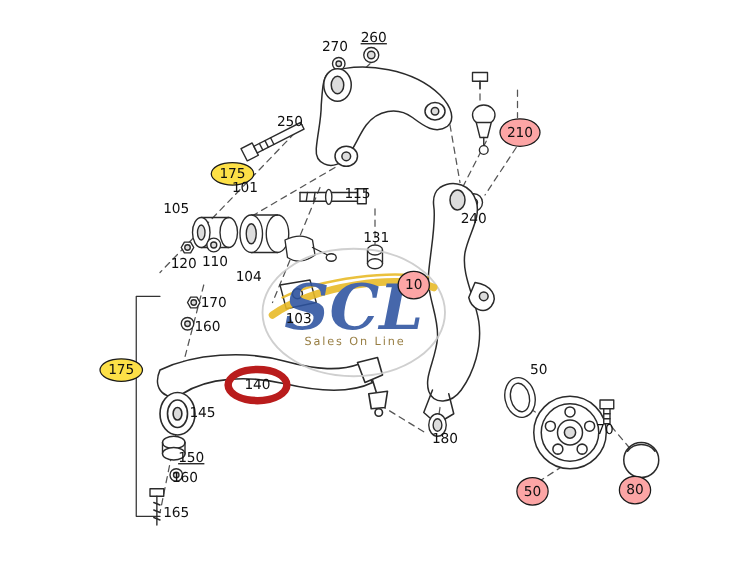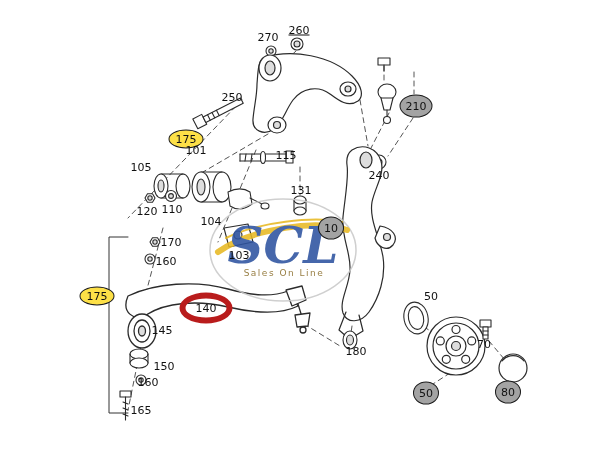--- a/index.html
+++ b/index.html
@@ -7,21 +7,21 @@
     position:relative; width:600px; height:450px; background:#ffffff;
     font-family:"DejaVu Sans", sans-serif; overflow:hidden;
   }
   #drawing { position:absolute; left:0; top:0; }
   #labels-layer { position:absolute; left:0; top:0; width:600px; height:378px; pointer-events:none; }
   .part-label {
     position:absolute; transform:translate(-50%,-50%);
     font:11px "DejaVu Sans", sans-serif; color:#111; white-space:nowrap; line-height:1;
   }
   .part-label.ellipse { border:1.4px solid #1a1a1a; border-radius:50%; padding:3px 6px; background:#fde047; }
-  .part-label.circle  { border:1.4px solid #1a1a1a; border-radius:50%; padding:5px 5px; background:#a3a3a3; }
+  .part-label.circle  { border:1.4px solid #1a1a1a; border-radius:50%; padding:5px 5px; background:#fca5a5; }
   .part-label.ellipse-red { border:6px solid #b91c1c; border-radius:50%; padding:4px 10px; background:transparent; }
 </style>
 </head>
 <body>
 
 <div id="stage">
 
   <svg id="drawing" width="600" height="450" viewBox="0 0 600 450" stroke-linejoin="round" stroke-linecap="round">
 
     <g stroke="#555" stroke-width="1" stroke-dasharray="5,4" fill="none">
@@ -240,29 +240,29 @@
   <div id="labels-layer">
       <div class="part-label" style="left: 268px; top: 37px;">270</div>
       <div class="part-label" style="left: 299px; top: 30px; text-decoration: underline;">260</div>
       <div class="part-label" style="left: 232px; top: 97px;">250</div>
       <div class="part-label ellipse" style="left: 186px; top: 139px;">175</div>
       <div class="part-label" style="left: 141px; top: 167px;">105</div>
       <div class="part-label" style="left: 196px; top: 150px;">101</div>
       <div class="part-label" style="left: 286px; top: 155px;">115</div>
       <div class="part-label" style="left: 147px; top: 211px;">120</div>
       <div class="part-label" style="left: 172px; top: 209px;">110</div>
-      <div class="part-label" style="left: 211px; top: 221px;">104</div>
+      <div class="part-label" style="left: 199px; top: 221px;">104</div>
       <div class="part-label" style="left: 301px; top: 190px;">131</div>
       <div class="part-label" style="left: 239px; top: 255px;">103</div>
       <div class="part-label" style="left: 171px; top: 242px;">170</div>
       <div class="part-label" style="left: 166px; top: 261px;">160</div>
       <div class="part-label ellipse" style="left: 97px; top: 296px;">175</div>
       <div class="part-label ellipse-red" style="left: 206px; top: 308px;">140</div>
       <div class="part-label" style="left: 162px; top: 330px;">145</div>
-      <div class="part-label" style="left: 164px; top: 366px;">150</div>
+      <div class="part-label" style="left: 153px; top: 366px; text-decoration: underline;">150</div>
       <div class="part-label" style="left: 148px; top: 382px;">160</div>
       <div class="part-label" style="left: 141px; top: 410px;">165</div>
       <div class="part-label circle" style="left: 331px; top: 228px;">10</div>
       <div class="part-label circle" style="left: 416px; top: 106px;">210</div>
       <div class="part-label" style="left: 379px; top: 175px;">240</div>
       <div class="part-label" style="left: 356px; top: 351px;">180</div>
       <div class="part-label" style="left: 431px; top: 296px; text-align: center;">50</div>
       <div class="part-label circle" style="left: 426px; top: 393px;">50</div>
       <div class="part-label" style="left: 484px; top: 344px;">70</div>
       <div class="part-label circle" style="left: 508px; top: 392px;">80</div>

